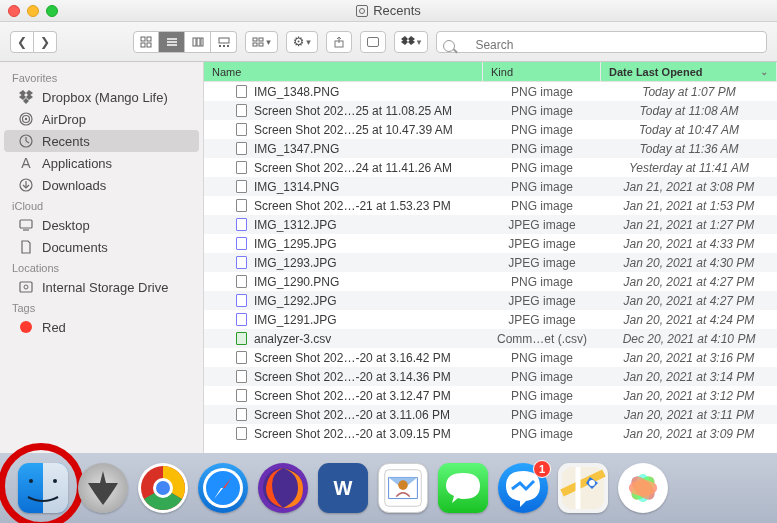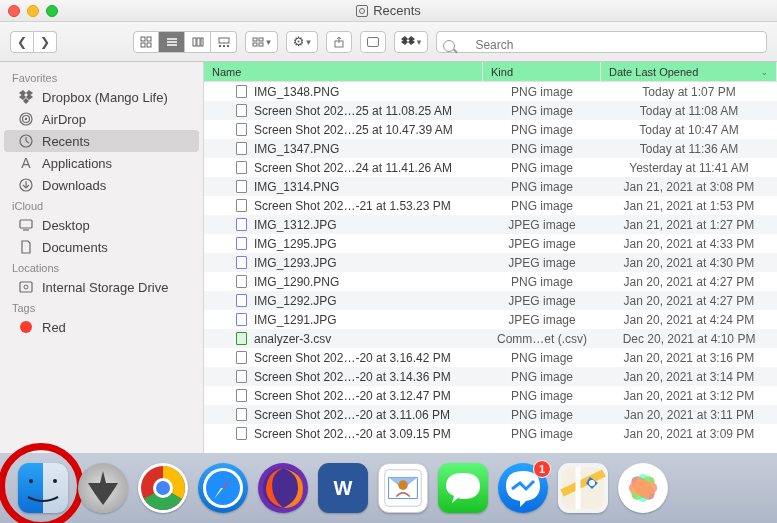--- a/index.html
+++ b/index.html
@@ -45,28 +45,28 @@
   .sb-ic{width:16px;height:16px;display:flex;align-items:center;justify-content:center;color:#6b6b6b;}
   .sb-ic svg{width:16px;height:16px;}
   .tagdot{width:12px;height:12px;border-radius:50%;}
 
   
   .list{flex:1;display:flex;flex-direction:column;overflow:hidden;}
   .cols{display:flex;height:20px;background:#86efac;border-bottom:1px solid #e3e3e3;font-size:11px;color:#333;}
   .col{display:flex;align-items:center;padding:0 8px;border-right:1px solid #e8e8e8;}
   .c-name{flex:1;}
   .c-kind{width:118px;}
-  .c-date{width:176px; justify-content:space-between;}
+  .c-date{width:176px; justify-content:space-between;font-weight:bold;}
   .rows{overflow:auto;}
   .row{display:flex;height:19px;align-items:center;font-size:12px;color:#3a3a3a;}
   .row:nth-child(even){background:#f4f5f6;}
   .cell{padding:0 8px;white-space:nowrap;overflow:hidden;text-overflow:ellipsis;text-align:center;}
   .cell.nm{flex:1;display:flex;align-items:center;gap:6px;padding-left:30px;}
   .cell.kd{width:118px;color:#5a5a5a;}
-  .cell.dt{width:176px;color:#5a5a5a;}
+  .cell.dt{width:176px;color:#5a5a5a;font-style:italic;}
   .fico{width:14px;height:14px;display:flex;align-items:center;justify-content:center;}
   .fico .pg{width:11px;height:13px;border:1px solid #888;border-radius:1px;background:#fff;position:relative;}
   .fico .pg.jpeg{border-color:#7a7aff;}
   .fico .pg.csv{background:#e0f3e0;border-color:#2a9a2a;}
   .sortchev{font-size:9px;color:#777;}
 
   
   .dockwrap{position:absolute;left:0;right:0;bottom:0;height:70px;background:linear-gradient(#c6cdda,#aeb7c8);display:flex;align-items:center;padding:0 18px;gap:10px;}
   .dock-icon{width:50px;height:50px;border-radius:11px;display:flex;align-items:center;justify-content:center;position:relative;box-shadow:0 1px 2px rgba(0,0,0,.25);}
   .dock-icon.round{border-radius:50%;}

